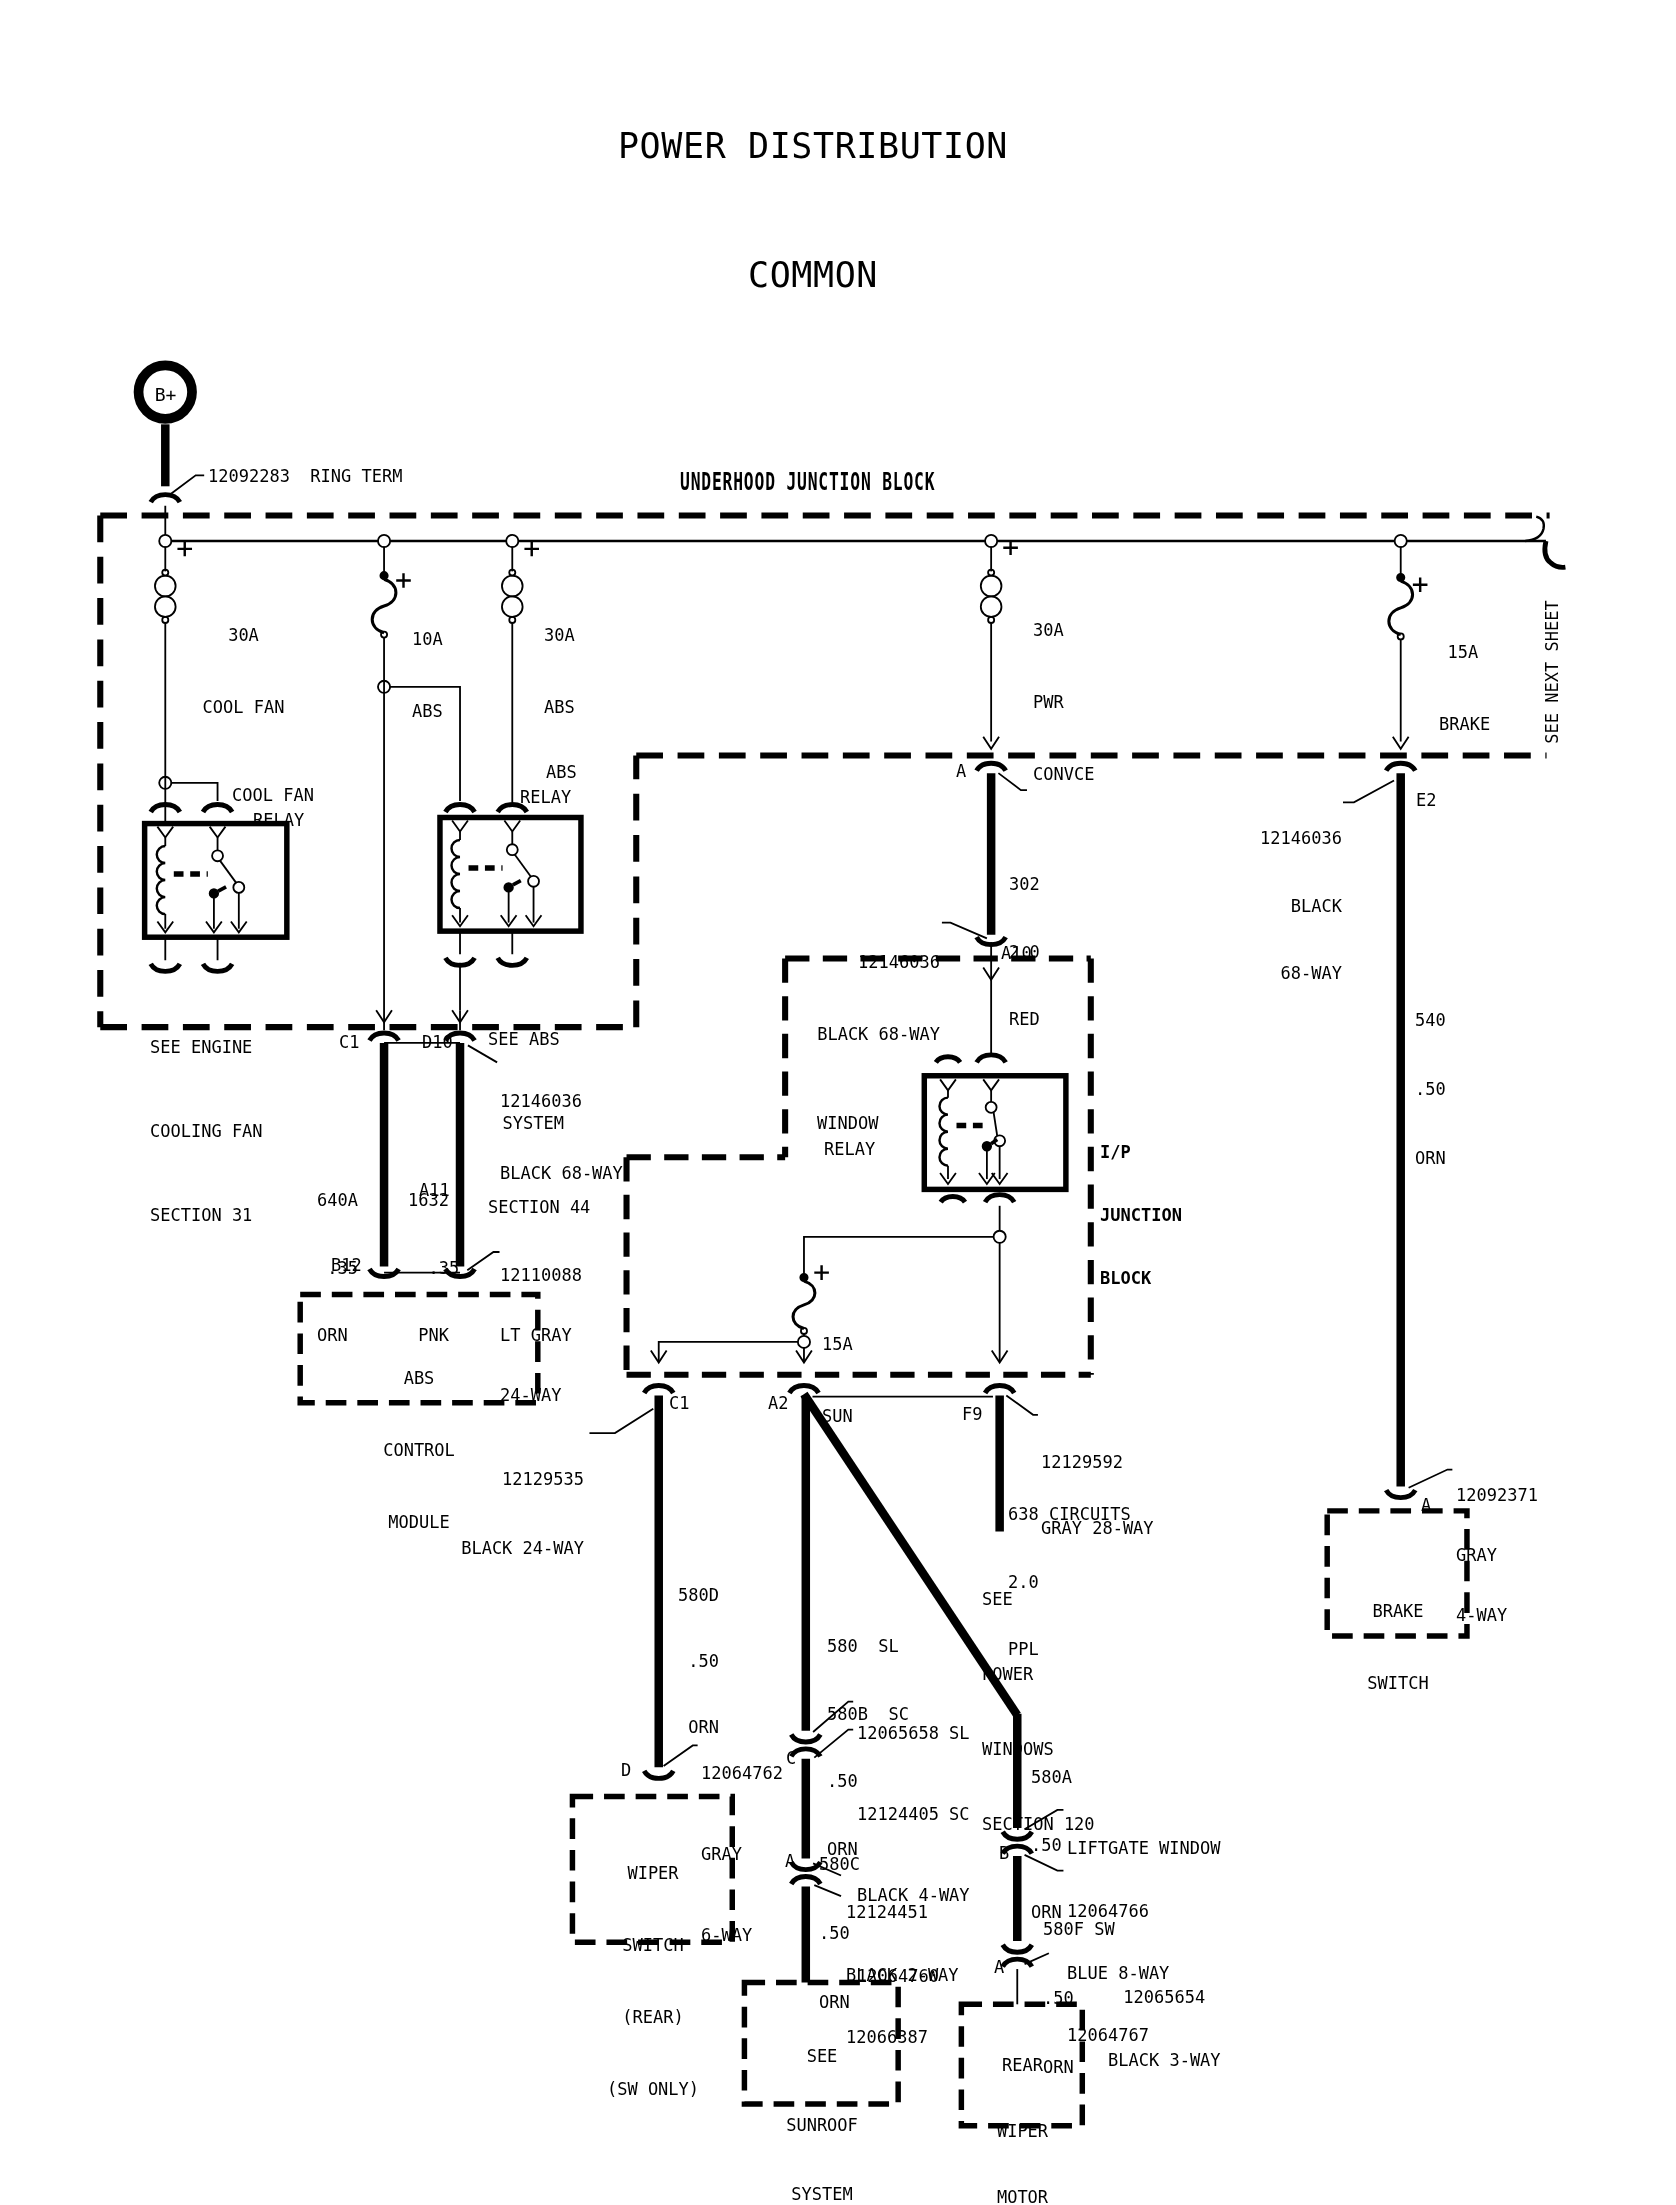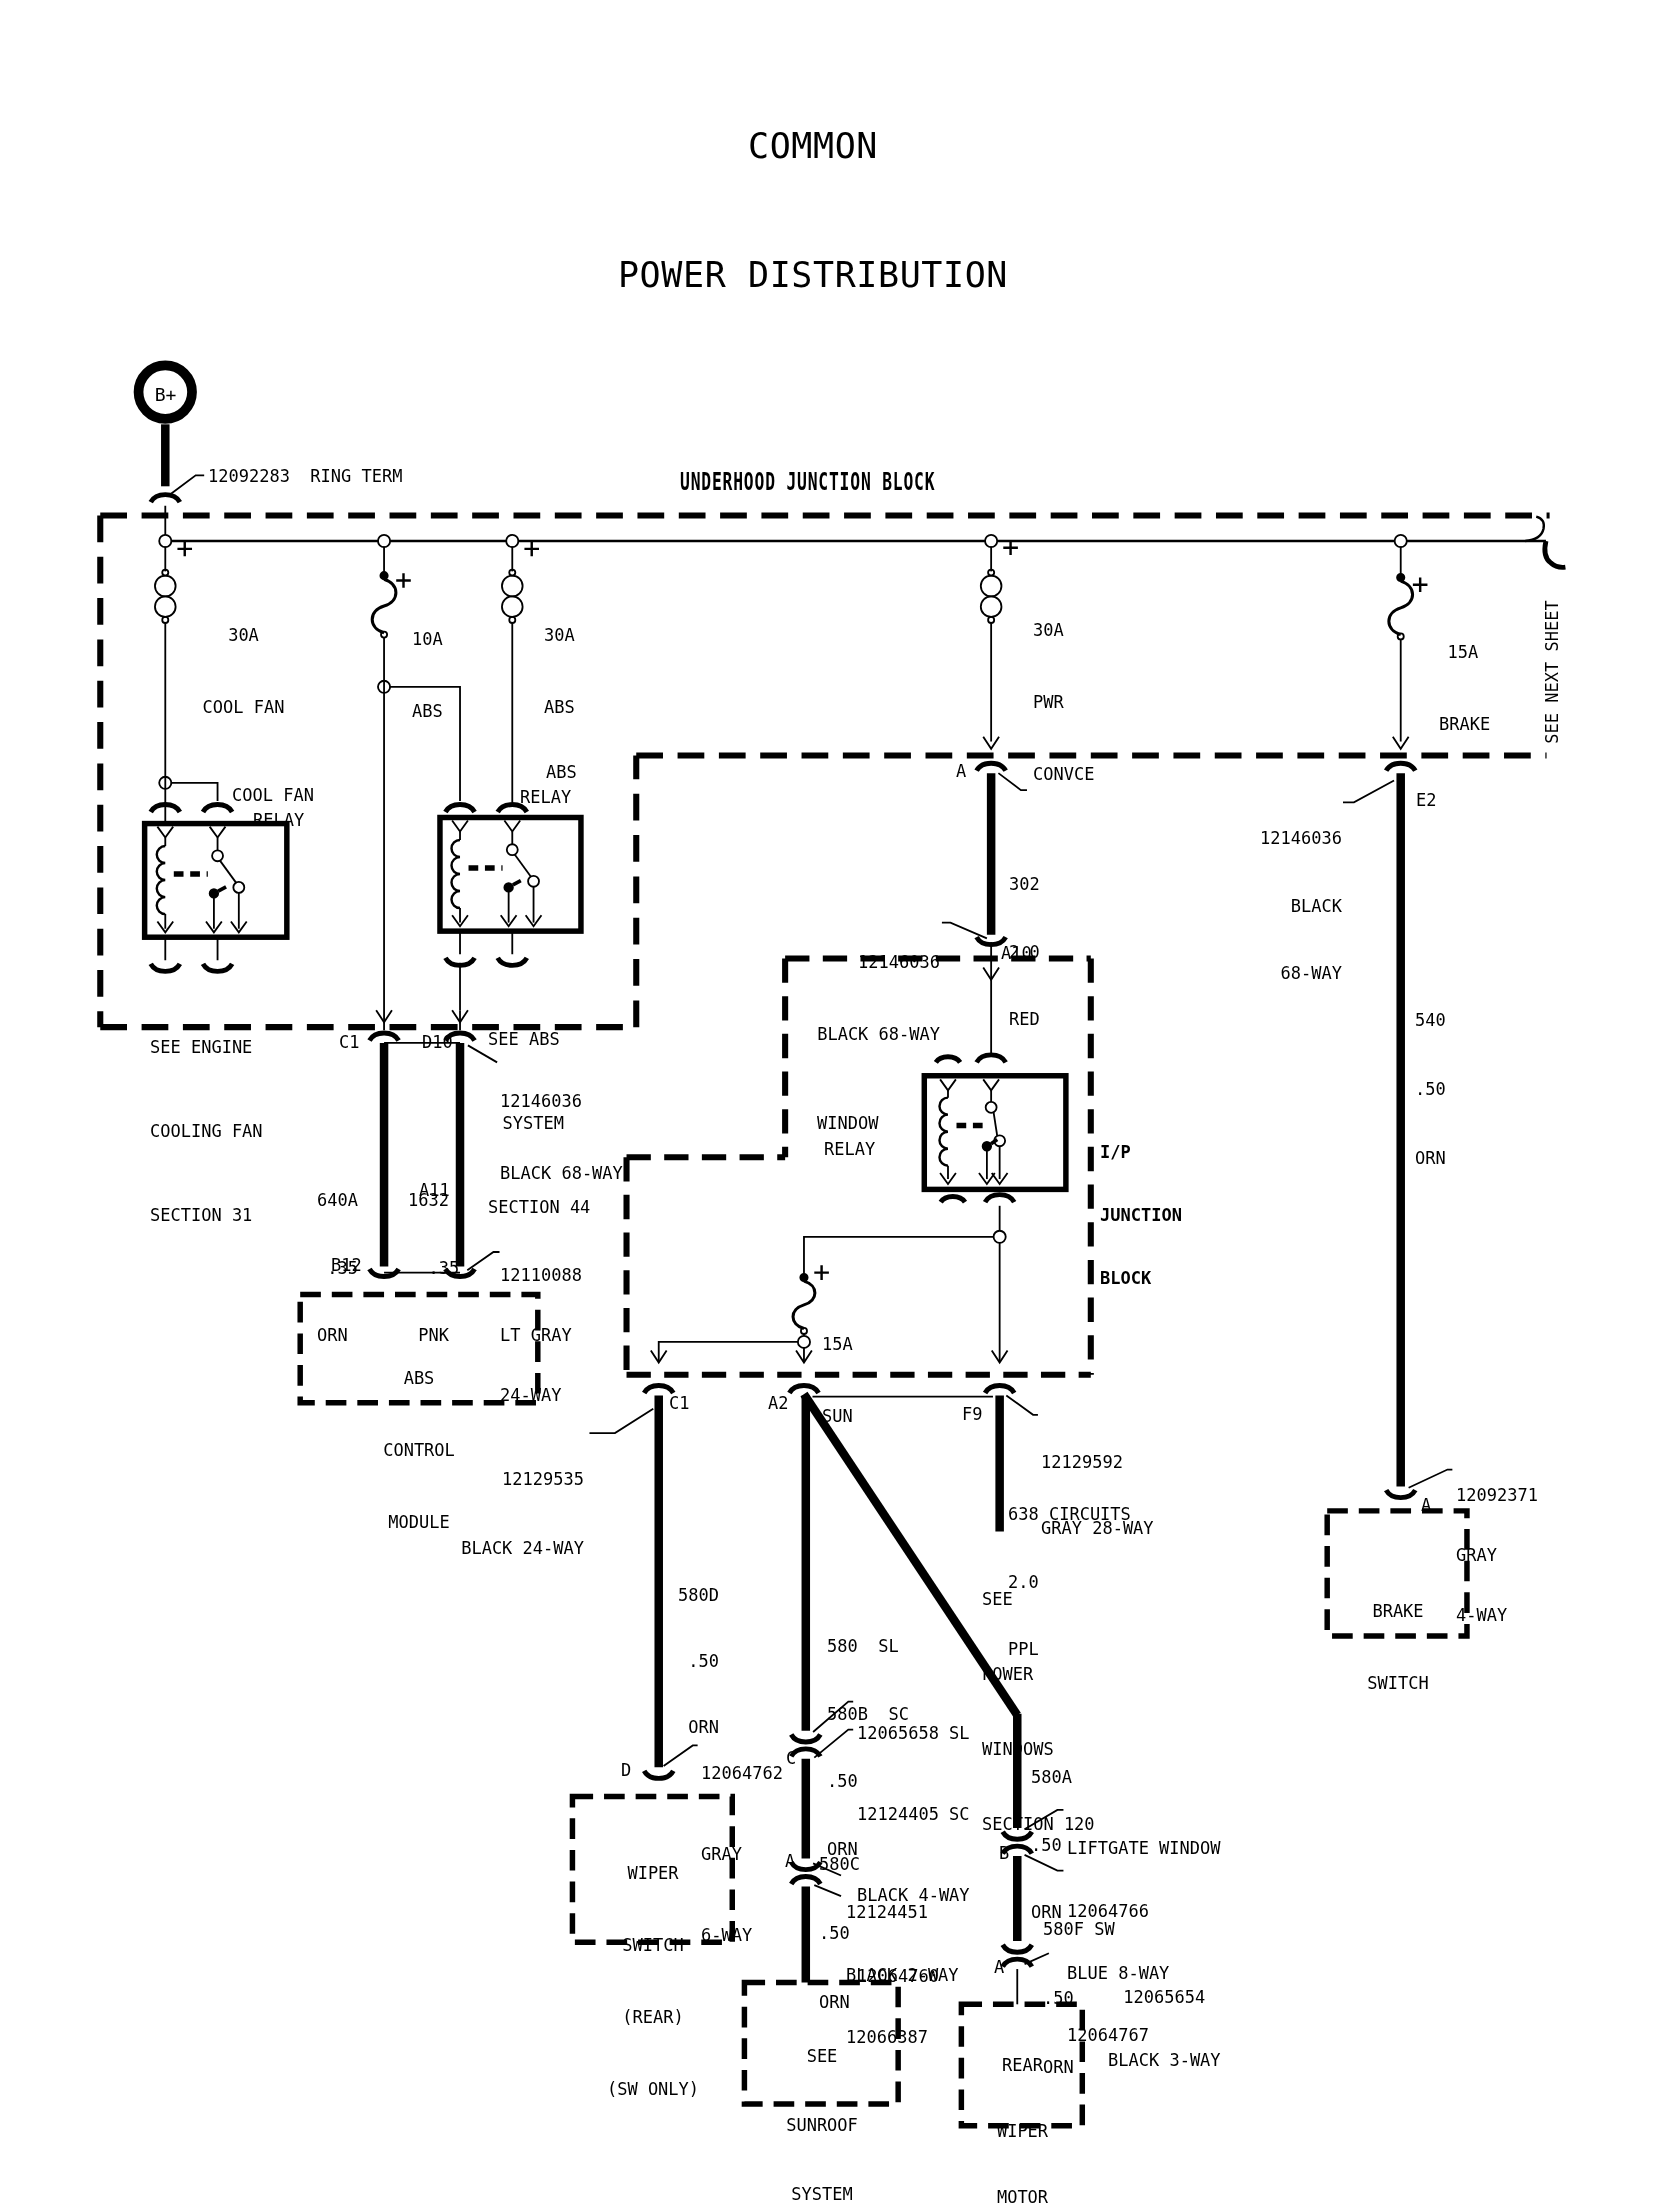--- a/index.html
+++ b/index.html
@@ -261,22 +261,22 @@
       <path d="M2281,1268 A26,20 0 0 1 2329,1268" stroke-width="8"></path>
       <path d="M2305,1272 V2446" stroke-width="14"></path>
       <path d="M2281,2452 A26,20 0 0 0 2329,2452" stroke-width="8"></path>
       <path d="M2210,1320 H2228 L2294,1284"></path>
       <path d="M2318,2448 L2382,2418 H2390"></path>
       <rect x="2184" y="2486" width="230" height="206" stroke-width="9" stroke-dasharray="34 18"></rect>
     </g>
   </svg>
 
   <div class="lbl title ctr" style="left:570px;top:39px;width:486px;">
+    <div>POWER DISTRIBUTION</div>
     <div>COMMON</div>
-    <div>POWER DISTRIBUTION</div>
   </div>
 
   <div class="lbl" style="left:146px;top:383px;width:39px;text-align:center;font-size:18px;">B+</div>
   <div class="lbl" style="left:208px;top:464px;">12092283  RING TERM</div>
 
   <div class="lbl ujb" style="left:680px;top:470px;">UNDERHOOD JUNCTION BLOCK</div>
 
   <div class="lbl vert ctr" style="left:1476px;top:660px;width:152px;">SEE NEXT SHEET</div>
 
   <div class="lbl ctr" style="left:195px;top:575px;width:97px;">

